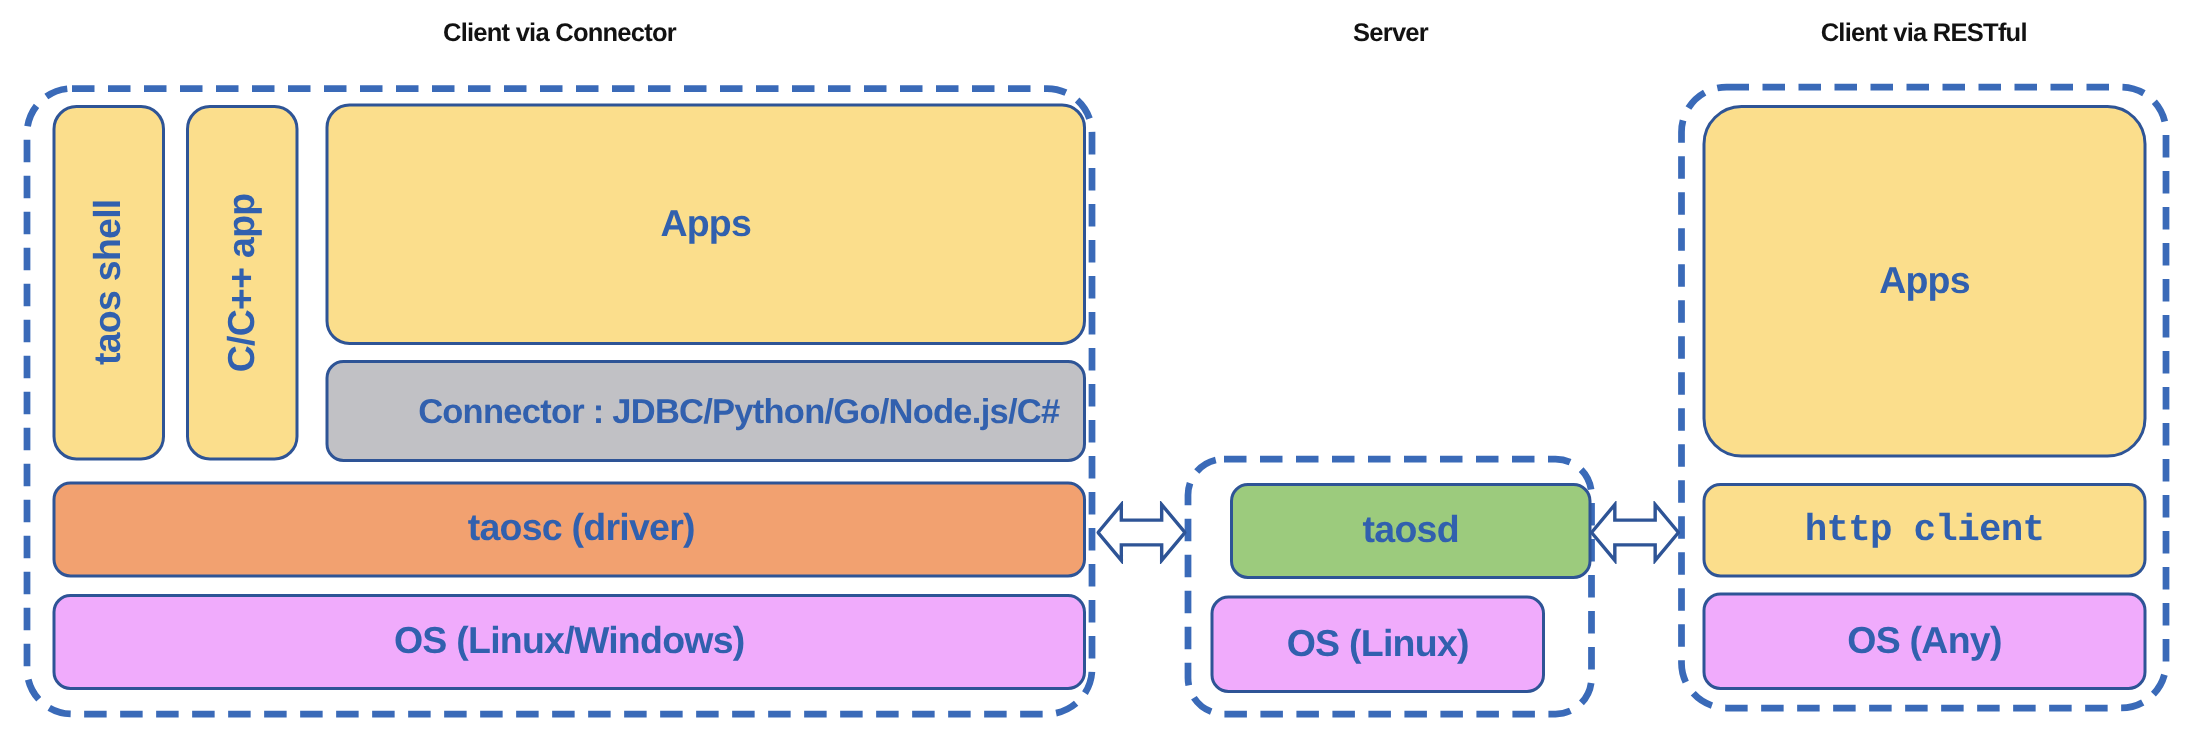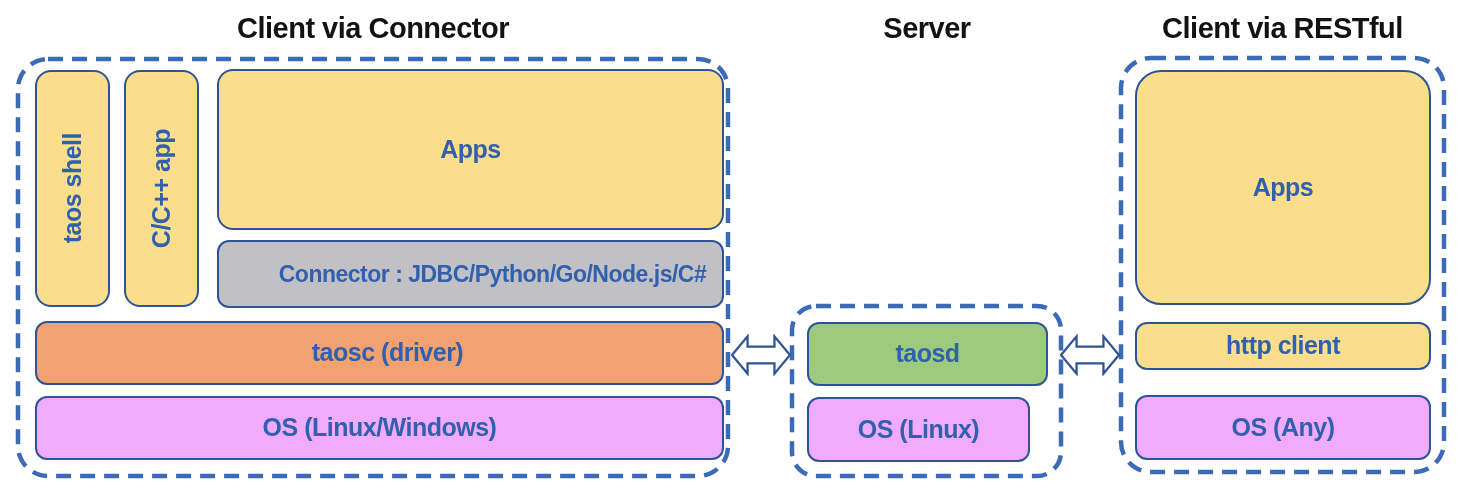--- a/index.html
+++ b/index.html
@@ -12,21 +12,21 @@
     height: 498px;
     background: #ffffff;
     overflow: hidden;
   }
 
   
   .sec-title {
     position: absolute;
     top: 12px;
     text-align: center;
-    font-size: 29px;
+    font-size: 17px;
     font-weight: bold;
     color: #121212;
     letter-spacing: -0.5px;
   }
   #title-left   { left: 15px;   width: 716px; }
   #title-server { left: 791px;  width: 272px; }
   #title-right  { left: 1118px; width: 329px; }
 
   
   .dashed-group { position: absolute; }
@@ -46,38 +46,38 @@
     text-align: center;
     font-weight: bold;
     color: #3160AE;
     font-size: 25px;
     letter-spacing: -0.5px;
     line-height: 1.25;
   }
   .fill-yellow { background: #FBDE8C; }
   .fill-orange { background: #F2A170; padding-left: 16px; }
   .fill-blue   { background: #f0abfc; }
-  .fill-green  { background: #9CCB7D; }
+  .fill-green  { background: #9CCB7D; margin-left: 13px; }
   .fill-gray   { background: #C1C1C5; }
 
   
   #box-taos-shell { left: 35px;  top: 70px;  width: 75px;  height: 237px; border-radius: 16px; }
   #box-cpp-app    { left: 124px; top: 70px;  width: 75px;  height: 237px; border-radius: 16px; }
   #box-apps       { left: 217px; top: 69px;  width: 507px; height: 161px; border-radius: 16px; }
   #box-connector  { left: 217px; top: 240px; width: 507px; height: 68px;  font-size: 23px; padding-left: 44px; }
   #box-taosc      { left: 35px;  top: 321px; width: 689px; height: 64px; }
   #box-os-left    { left: 35px;  top: 396px; width: 689px; height: 64px; }
 
   
   #box-taosd     { left: 807px; top: 322px; width: 241px; height: 64px; }
   #box-os-server { left: 807px; top: 397px; width: 223px; height: 65px; }
 
   
   #box-apps-restful { left: 1135px; top: 70px;  width: 296px; height: 235px; border-radius: 26px; }
-  #box-http-client  { left: 1135px; top: 322px; width: 296px; height: 48px; }
+  #box-http-client  { left: 1135px; top: 322px; width: 296px; height: 63px; font-family: Liberation Mono, monospace; }
   #box-os-any       { left: 1135px; top: 395px; width: 296px; height: 65px; }
 
   .vtext {
     writing-mode: vertical-rl;
     transform: rotate(180deg);
     white-space: nowrap;
   }
 
   
   .arrow { position: absolute; width: 60px; height: 42px; }

